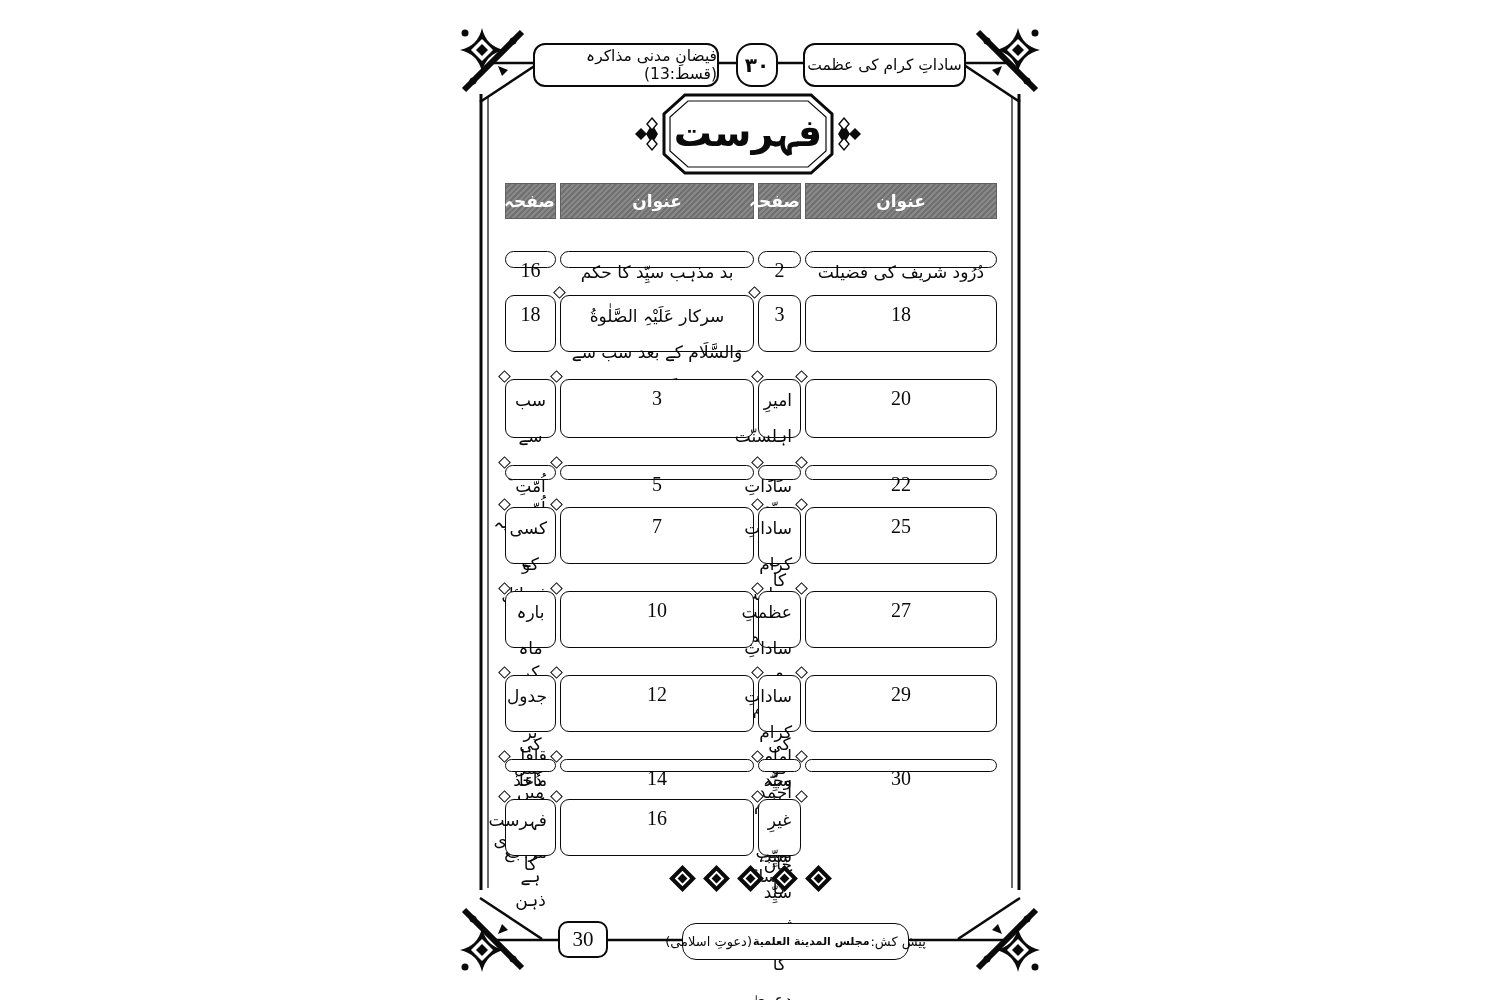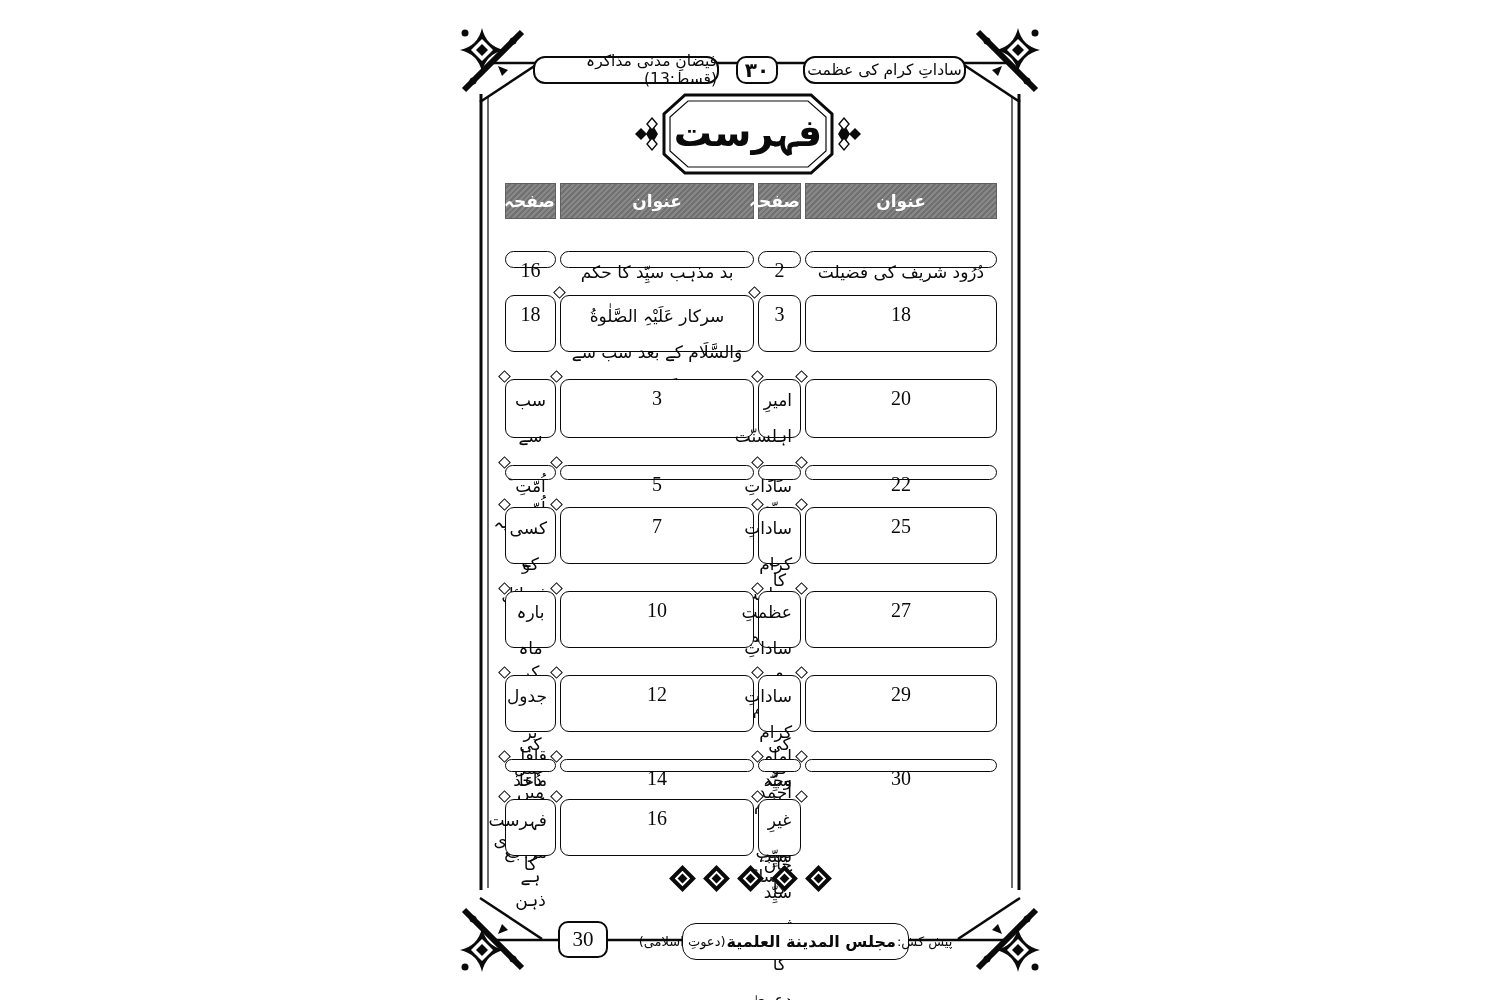--- a/index.html
+++ b/index.html
@@ -3,23 +3,23 @@
 <meta charset="utf-8">
 <style>
   html,body{margin:0;padding:0;background:#ffffff;}
   .page{position:relative;width:1500px;height:1000px;background:#fff;color:#0a0a0a;
         font-family:"DejaVu Sans",sans-serif;overflow:hidden;}
   .frame-svg{position:absolute;left:0;top:0;}
 
   
   .hbox,.fbox{position:absolute;box-sizing:border-box;background:#fff;border:2px solid #0a0a0a;
         display:flex;align-items:center;justify-content:center;}
-  .hbox{top:56px;height:28px;border-radius:12px;font-size:15.5px;direction:rtl;}
+  .hbox{top:43px;height:44px;border-radius:12px;font-size:15.5px;direction:rtl;}
   .hbox.h-right{left:803px;width:163px;}
-  .hbox.h-center{left:736px;width:42px;font-size:20px;font-weight:bold;border-radius:10px;}
+  .hbox.h-center{left:736px;width:42px;font-size:20px;font-weight:bold;border-radius:16px;}
   .hbox.h-left{left:533px;width:186px;}
 
   
   .title-svg{position:absolute;left:611px;top:92px;}
   .title-text{position:absolute;left:664px;top:96px;width:168px;height:74px;direction:rtl;
         display:flex;align-items:center;justify-content:center;font-size:38px;font-weight:bold;}
 
   
   .toc{position:absolute;left:505px;top:183px;display:grid;
        grid-template-columns:51px 194px 43px 192px;
@@ -41,21 +41,21 @@
   .gems{position:absolute;left:0;top:869px;width:1500px;display:flex;justify-content:center;gap:15px;}
   .gem{position:relative;width:19px;height:19px;box-sizing:border-box;border:4px solid #0a0a0a;
        background:#fff;transform:rotate(45deg);}
   .gem::after{content:"";position:absolute;left:2px;top:2px;width:7px;height:7px;background:#0a0a0a;}
 
   
   .fbox.f-page{left:558px;top:921px;width:50px;height:37px;border-radius:10px;
        font-family:"Liberation Serif","DejaVu Serif",serif;font-size:21px;}
   .fbox.f-credit{left:682px;top:923px;width:227px;height:37px;border-radius:14px;
        font-size:13px;direction:rtl;border-width:1.6px;white-space:nowrap;}
-  .f-credit .org{font-weight:bold;font-size:16px;margin:0 1px;}
+  .f-credit .org{font-weight:bold;font-size:11px;margin:0 1px;}
 </style>
 </head>
 <body>
 
 <div class="page">
 
   <svg class="frame-svg" width="1500" height="1000" viewBox="0 0 1500 1000">
     <defs>
       <g id="cm" stroke="none" fill="#0a0a0a">
         <line x1="6" y1="64" x2="64" y2="6" stroke="#0a0a0a" stroke-width="6"></line>

